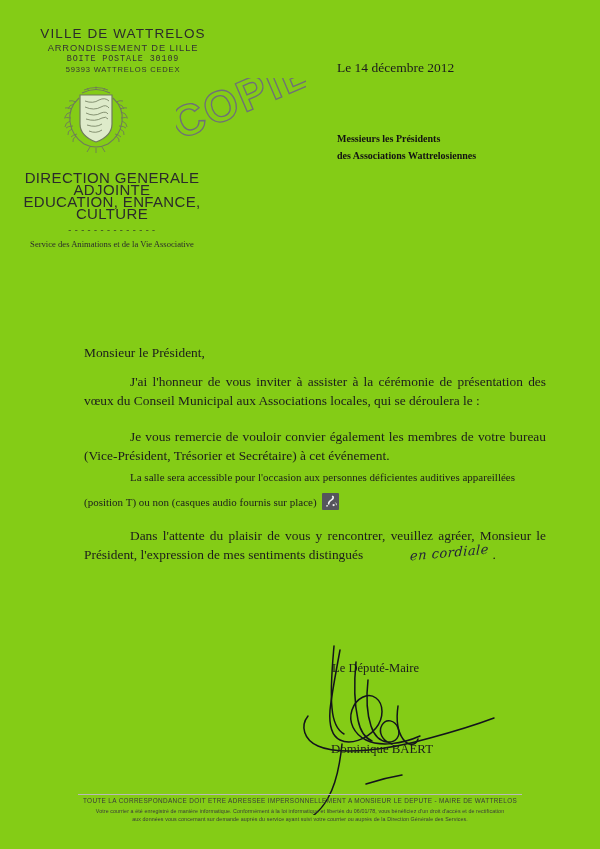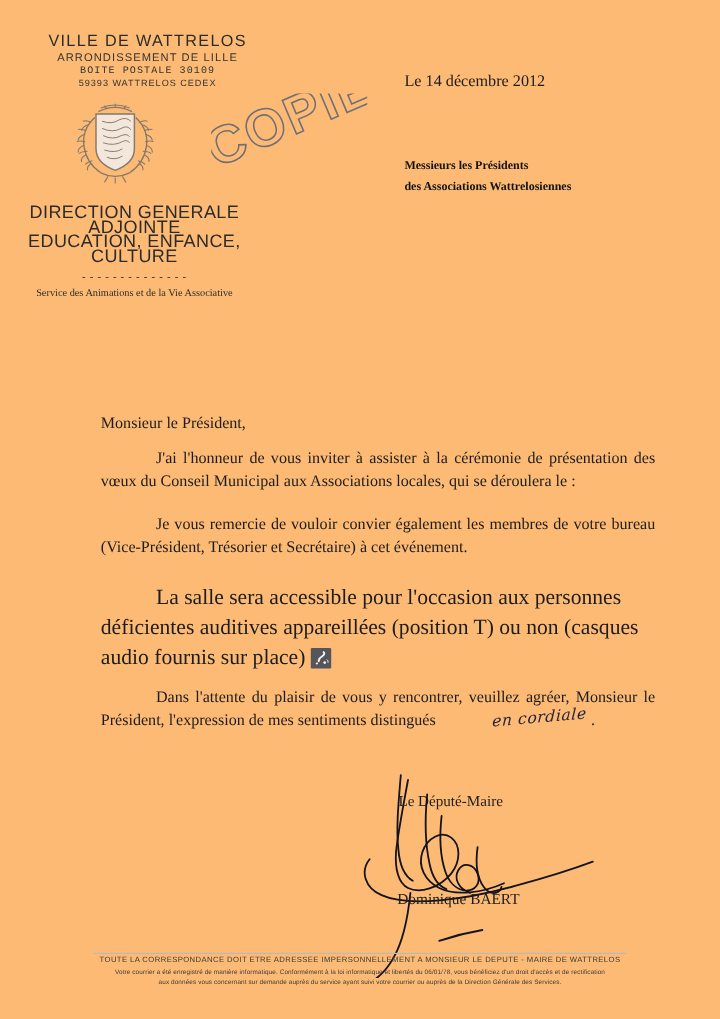--- a/index.html
+++ b/index.html
@@ -9,21 +9,21 @@
     background: #ffffff;
   }
   body {
     font-family: "Liberation Serif", serif;
     color: #1a1a1a;
   }
   .page {
     position: relative;
     width: 600px;
     height: 849px;
-    background: #fdba74;
+    background: #84cc16;
     overflow: hidden;
   }
 
   
   .letterhead {
     position: absolute;
     left: 18px;
     top: 26px;
     width: 210px;
     text-align: center;
@@ -168,25 +168,24 @@
   .ev-line2 {
     font-size: 13.2px;
   }
   .ev-line2 .ev-strong { font-weight: bold; }
   .ev-line2 .ev-ital { font-style: italic; font-weight: bold; }
   .ev-line3 {
     font-size: 13.2px;
   }
 
   .para-access {
-    font-size: 18px;
+    font-size: 11px;
     line-height: 25px;
     color: #1c1c1c;
     text-indent: 46px;
-    margin-top: 20px;
   }
   .hearing-icon {
     display: inline-block;
     vertical-align: -4px;
     margin-left: 5px;
     width: 17px;
     height: 17px;
     background: #55555c;
     border-radius: 1px;
     position: relative;

